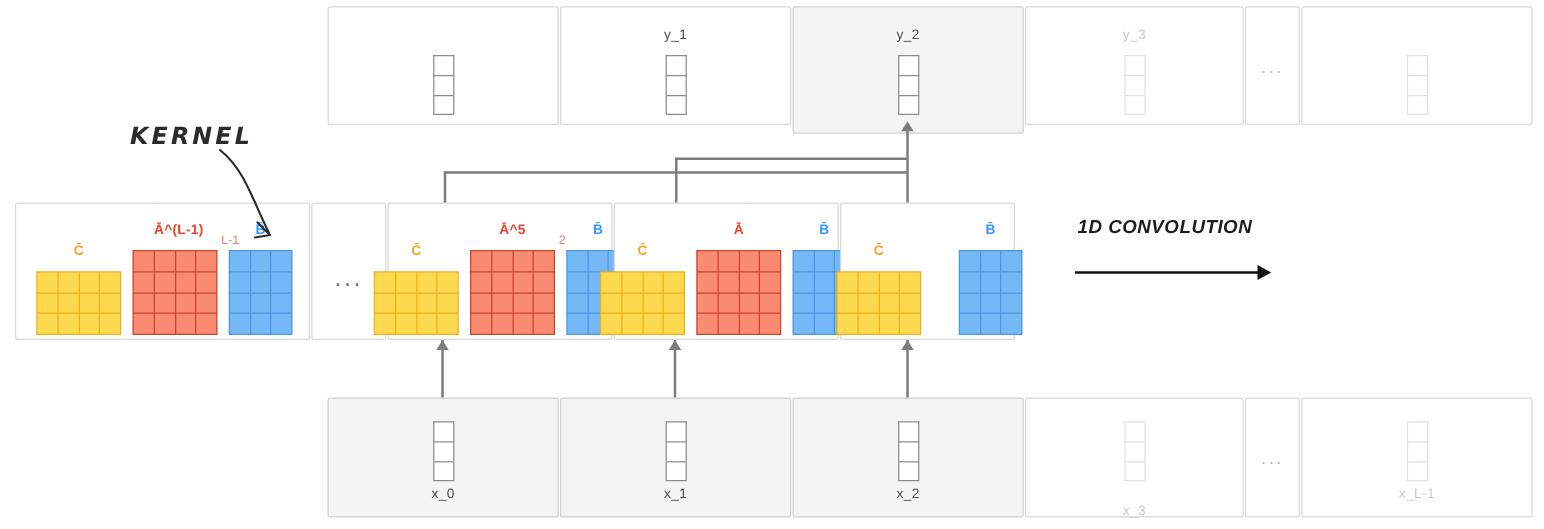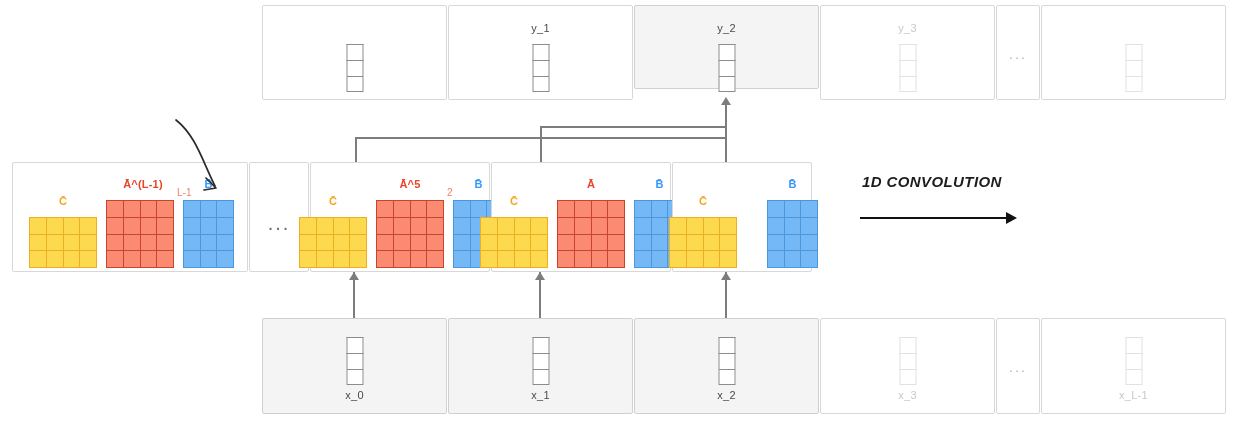--- a/index.html
+++ b/index.html
@@ -102,21 +102,21 @@
         </div>
       </div>
       <div class="cell" style="left: 448px; top: 5px; width: 185px; height: 95px;">
         <div class="seq-label" style="top: 16px;">y_1</div>
         <div class="vec" style="top: 38px;">
           <i></i>
           <i></i>
           <i></i>
         </div>
       </div>
-      <div class="cell active" style="left: 634px; top: 5px; width: 185px; height: 84px;">
+      <div class="cell active" style="left: 634px; top: 5px; width: 185px; height: 102px;">
         <div class="seq-label" style="top: 16px;">y_2</div>
         <div class="vec" style="top: 38px;">
           <i></i>
           <i></i>
           <i></i>
         </div>
       </div>
       <div class="cell" style="left: 820px; top: 5px; width: 175px; height: 95px;">
         <div class="seq-label faded" style="top: 16px;">y_3</div>
         <div class="vec faded" style="top: 38px;">
@@ -349,21 +349,21 @@
       </div>
       <div class="cell active" style="left: 634px; top: 318px; width: 185px; height: 96px;">
         <div class="seq-label" style="top: 70px;">x_2</div>
         <div class="vec" style="top: 18px;">
           <i></i>
           <i></i>
           <i></i>
         </div>
       </div>
       <div class="cell" style="left: 820px; top: 318px; width: 175px; height: 96px;">
-        <div class="seq-label faded" style="top: 70px;">x_3</div>
+        <div class="seq-label faded" style="top: 84px;">x_3</div>
         <div class="vec faded" style="top: 18px;">
           <i></i>
           <i></i>
           <i></i>
         </div>
       </div>
       <div class="cell" style="left: 996px; top: 318px; width: 44px; height: 96px;">
         <div class="dots" style="top: 40px;">...</div>
       </div>
       <div class="cell" style="left: 1041px; top: 318px; width: 185px; height: 96px;">
@@ -384,20 +384,21 @@
       <div class="vline" style="left: 725px; top: 272px; height: 46px;"></div>
       <div class="uparrow" style="left: 721px; top: 272px;"></div>
       <div class="vline" style="left: 725px; top: 100px; height: 62px;"></div>
       <div class="uparrow" style="left: 721px; top: 97px;"></div>
       <div class="hline" style="left: 356px; top: 137px; width: 370px;"></div>
       <div class="vline" style="left: 355px; top: 137px; height: 25px;"></div>
       <div class="hline" style="left: 541px; top: 126px; width: 185px;"></div>
       <div class="vline" style="left: 540px; top: 126px; height: 36px;"></div>
     </div>
 
+  <div class="kernel-note" style="left:104px;top:98px;">KERNEL</div>
 
   <svg class="overlay">
     <path d="M176,120 C196,136 202,160 215,186" fill="none" stroke="#2b2b2b" stroke-width="1.7" stroke-linecap="round"></path>
     <path d="M206,178 L216,188 L204,190" fill="none" stroke="#2b2b2b" stroke-width="1.7" stroke-linecap="round" stroke-linejoin="round"></path>
   </svg>
 
   <div class="conv-note" style="left:862px;top:173px;font-style:italic;">1D CONVOLUTION</div>
   <div class="conv-arrow-line" style="left:860px;top:217px;width:148px;"></div>
   <div class="conv-arrow-head" style="left:1006px;top:212px;"></div>
 

